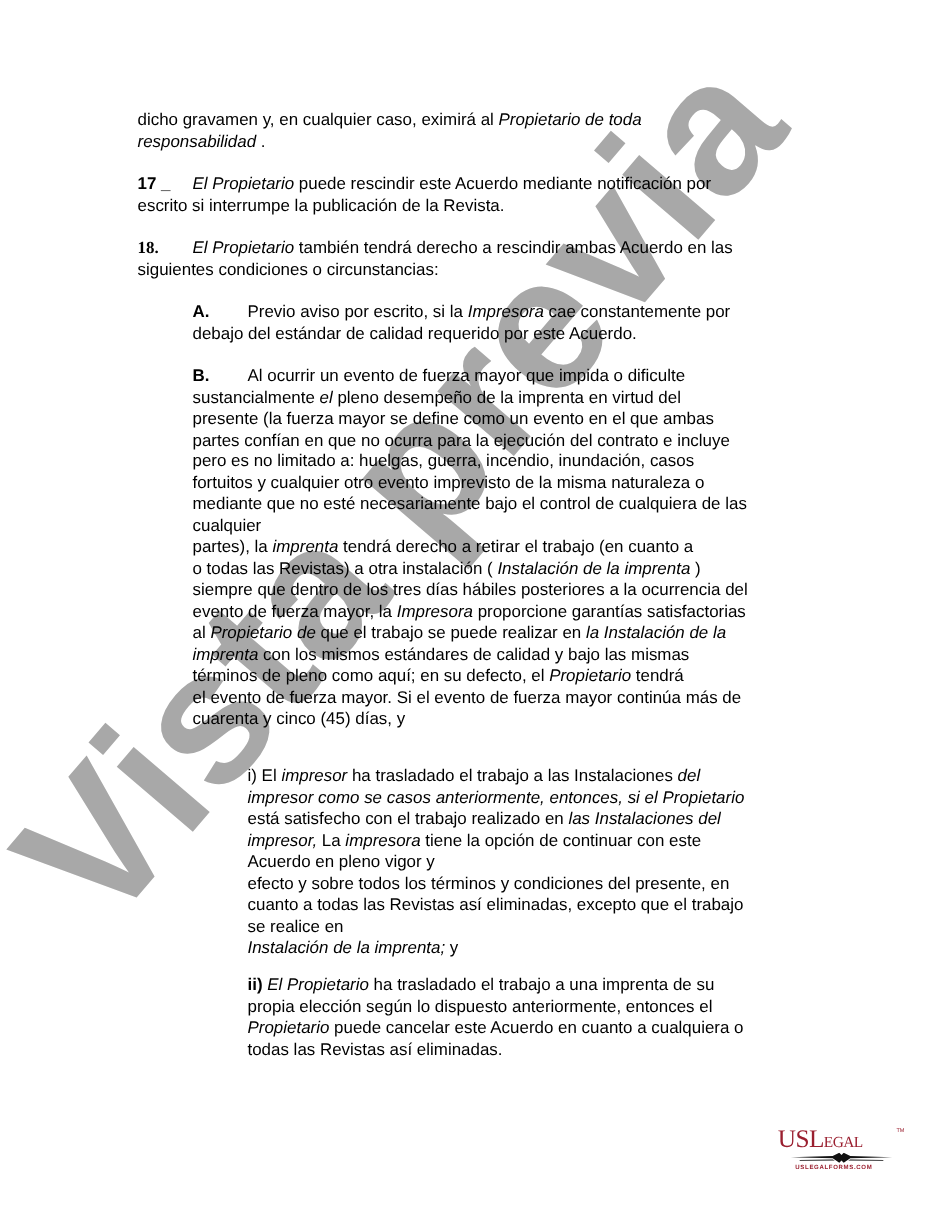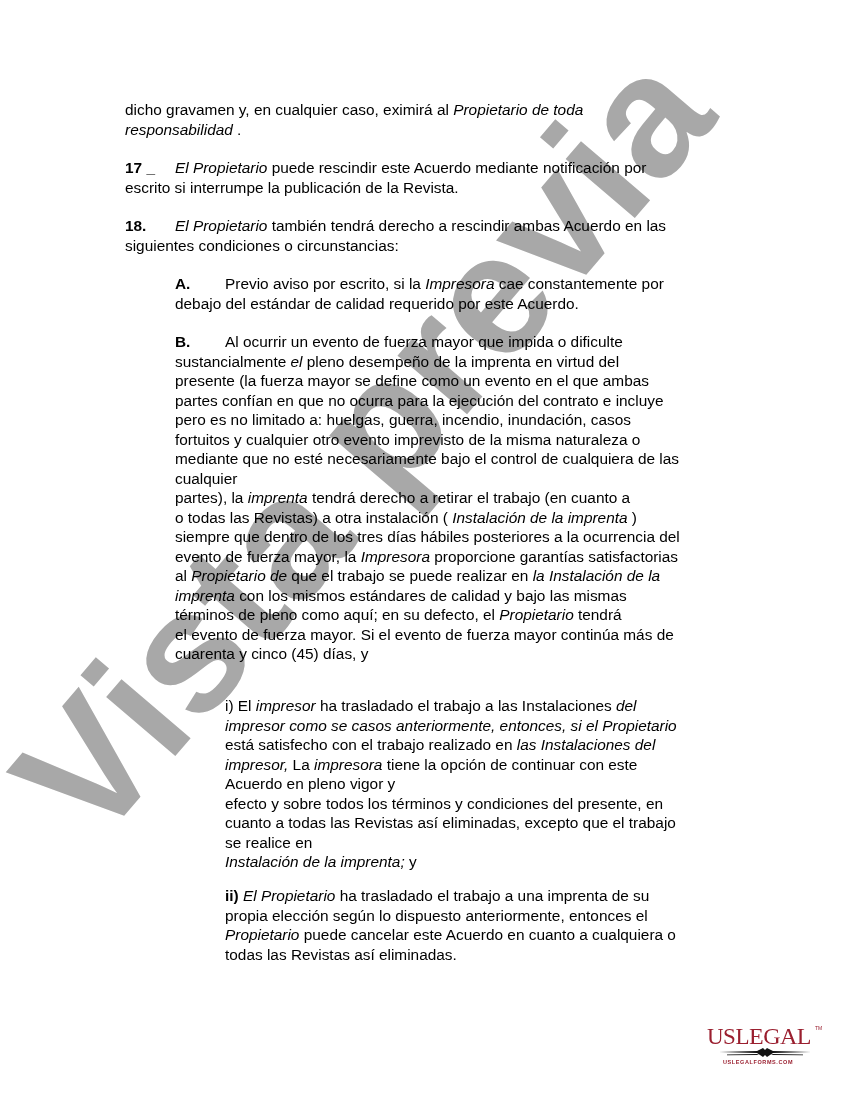--- a/index.html
+++ b/index.html
@@ -53,21 +53,21 @@
     .logo-word {
       position: absolute;
       left: 0; top: 0;
       font-family: "Liberation Serif", serif;
       color: #9a1f2f;
       font-size: 23px;
       line-height: 24px;
       letter-spacing: -0.5px;
       white-space: nowrap;
     }
-    .logo-word .small { font-size: 24px; }
+    .logo-word .small { font-size: 14px; }
     .logo-tm {
       position: absolute;
       left: 108px; top: 1px;
       font-size: 5px;
       color: #9a1f2f;
       font-family: "Liberation Sans", sans-serif;
     }
     .logo-eagle {
       position: absolute;
       left: 12px; top: 24px;
@@ -104,21 +104,21 @@
     <div class="line">
       <b style="display:inline-block;width:50px;">17 _</b><span><i>El Propietario</i><span> puede rescindir este Acuerdo mediante notificación por</span></span>
     </div>
     <div>
         <div class="line"><span>escrito si interrumpe la publicación de la Revista.</span></div>
       </div>
   </div>
 
   <div class="text" style="left:125px; top:216px;">
     <div class="line">
-      <b style="display:inline-block;width:50px;">18.</b><span><i>El Propietario</i><span> también tendrá derecho a rescindir ambas Acuerdo en las</span></span>
+      <b style="display:inline-block;width:50px;font-family:Liberation Serif, serif;">18.</b><span><i>El Propietario</i><span> también tendrá derecho a rescindir ambas Acuerdo en las</span></span>
     </div>
     <div>
         <div class="line"><span>siguientes condiciones o circunstancias:</span></div>
       </div>
   </div>
 
   <div class="text" style="left:175px; top:274px;">
     <div class="line">
       <b style="display:inline-block;width:50px;">A.</b><span><span>Previo aviso por escrito, si la </span><i>Impresora</i><span> cae constantemente por</span></span>
     </div>

